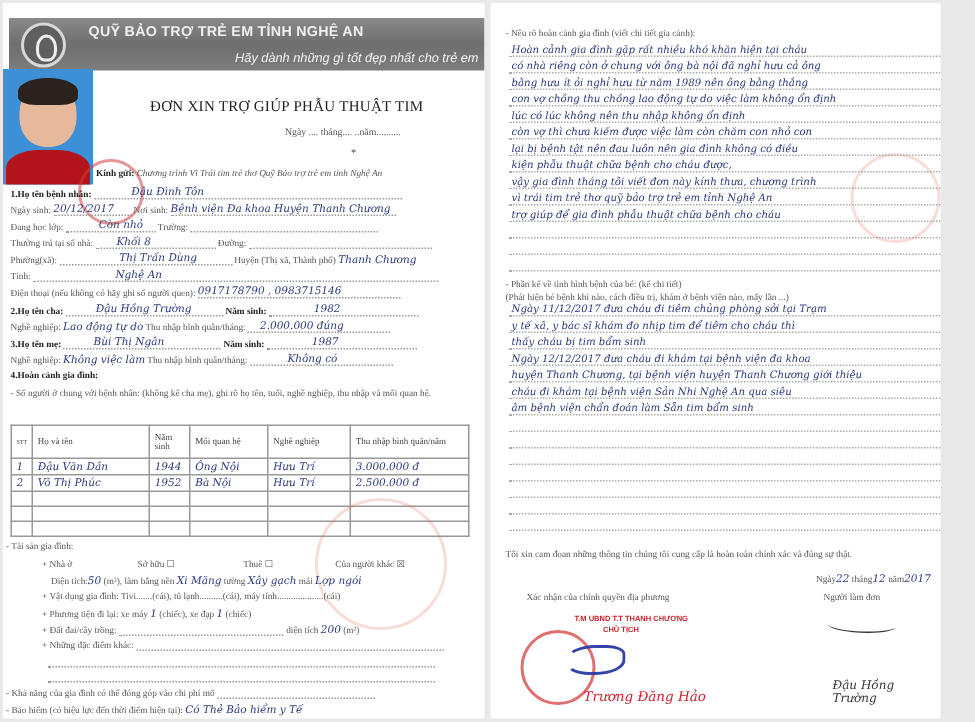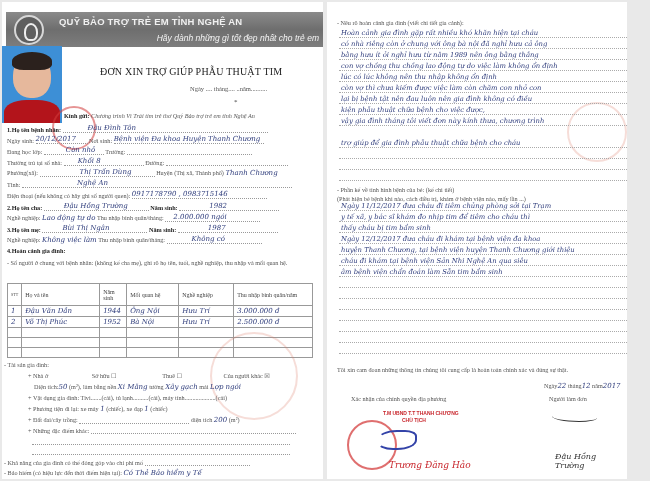--- a/index.html
+++ b/index.html
@@ -135,21 +135,21 @@
     <span class="lbl-b">2.Họ tên cha:</span>
     <span class="dots" style="width:105px;"><span class="hand" style="margin-left:20px;">Đậu Hồng Trường</span></span>
     <span class="lbl-b">Năm sinh:</span>
     <span class="dots" style="width:100px;"><span class="hand" style="margin-left:30px;">1982</span></span>
   </div>
 
   <div class="line" style="left:5px; top:211px;">
     <span>Nghề nghiệp:</span>
     <span class="hand">Lao động tự do</span>
     <span>Thu nhập bình quân/tháng:</span>
-    <span class="dots" style="width:95px;"><span class="hand" style="margin-left:8px;">2.000.000 ngói</span></span>
+    <span class="dots" style="width:95px;"><span class="hand" style="margin-left:8px;">2.000.000 đúng</span></span>
   </div>
 
   <div class="line" style="left:5px; top:222px;">
     <span class="lbl-b">3.Họ tên mẹ:</span>
     <span class="dots" style="width:105px;"><span class="hand" style="margin-left:20px;">Bùi Thị Ngân</span></span>
     <span class="lbl-b">Năm sinh:</span>
     <span class="dots" style="width:100px;"><span class="hand" style="margin-left:30px;text-align:center;">1987</span></span>
   </div>
 
   <div class="line" style="left:5px; top:233px;">
@@ -288,24 +288,27 @@
   <div class="ruled" style="top:69px;">
       <span class="hand">lúc có lúc không nên thu nhập không ổn định</span>
     </div>
   <div class="ruled" style="top:80px;">
       <span class="hand">còn vợ thì chưa kiếm được việc làm còn chăm con nhỏ con</span>
     </div>
   <div class="ruled" style="top:91px;">
       <span class="hand">lại bị bệnh tật nên đau luôn nên gia đình không có điều</span>
     </div>
   <div class="ruled" style="top:102px;">
-      <span class="hand">kiện phẫu thuật chữa bệnh cho việc được,</span>
+      <span class="hand">kiện phẫu thuật chữa bệnh cho cháu được,</span>
     </div>
   <div class="ruled" style="top:113px;">
       <span class="hand">vậy gia đình tháng tôi viết đơn này kính thưa, chương trình</span>
+    </div>
+  <div class="ruled" style="top:124px;">
+      <span class="hand">vì trái tim trẻ thơ quỹ bảo trợ trẻ em tỉnh Nghệ An</span>
     </div>
   <div class="ruled" style="top:135px;">
       <span class="hand">trợ giúp để gia đình phẫu thuật chữa bệnh cho cháu</span>
     </div>
   <div class="ruled" style="top:146px;"></div>
   <div class="ruled" style="top:157px;"></div>
   <div class="ruled" style="top:168px;"></div>
 
   <div class="r-line" style="top:184px;">- Phần kể về tình hình bệnh của bé: (kể chi tiết)</div>
   <div class="r-line" style="top:193px;">(Phát hiện bé bệnh khi nào, cách điều trị, khám ở bệnh viện nào, mấy lần ...)</div>

